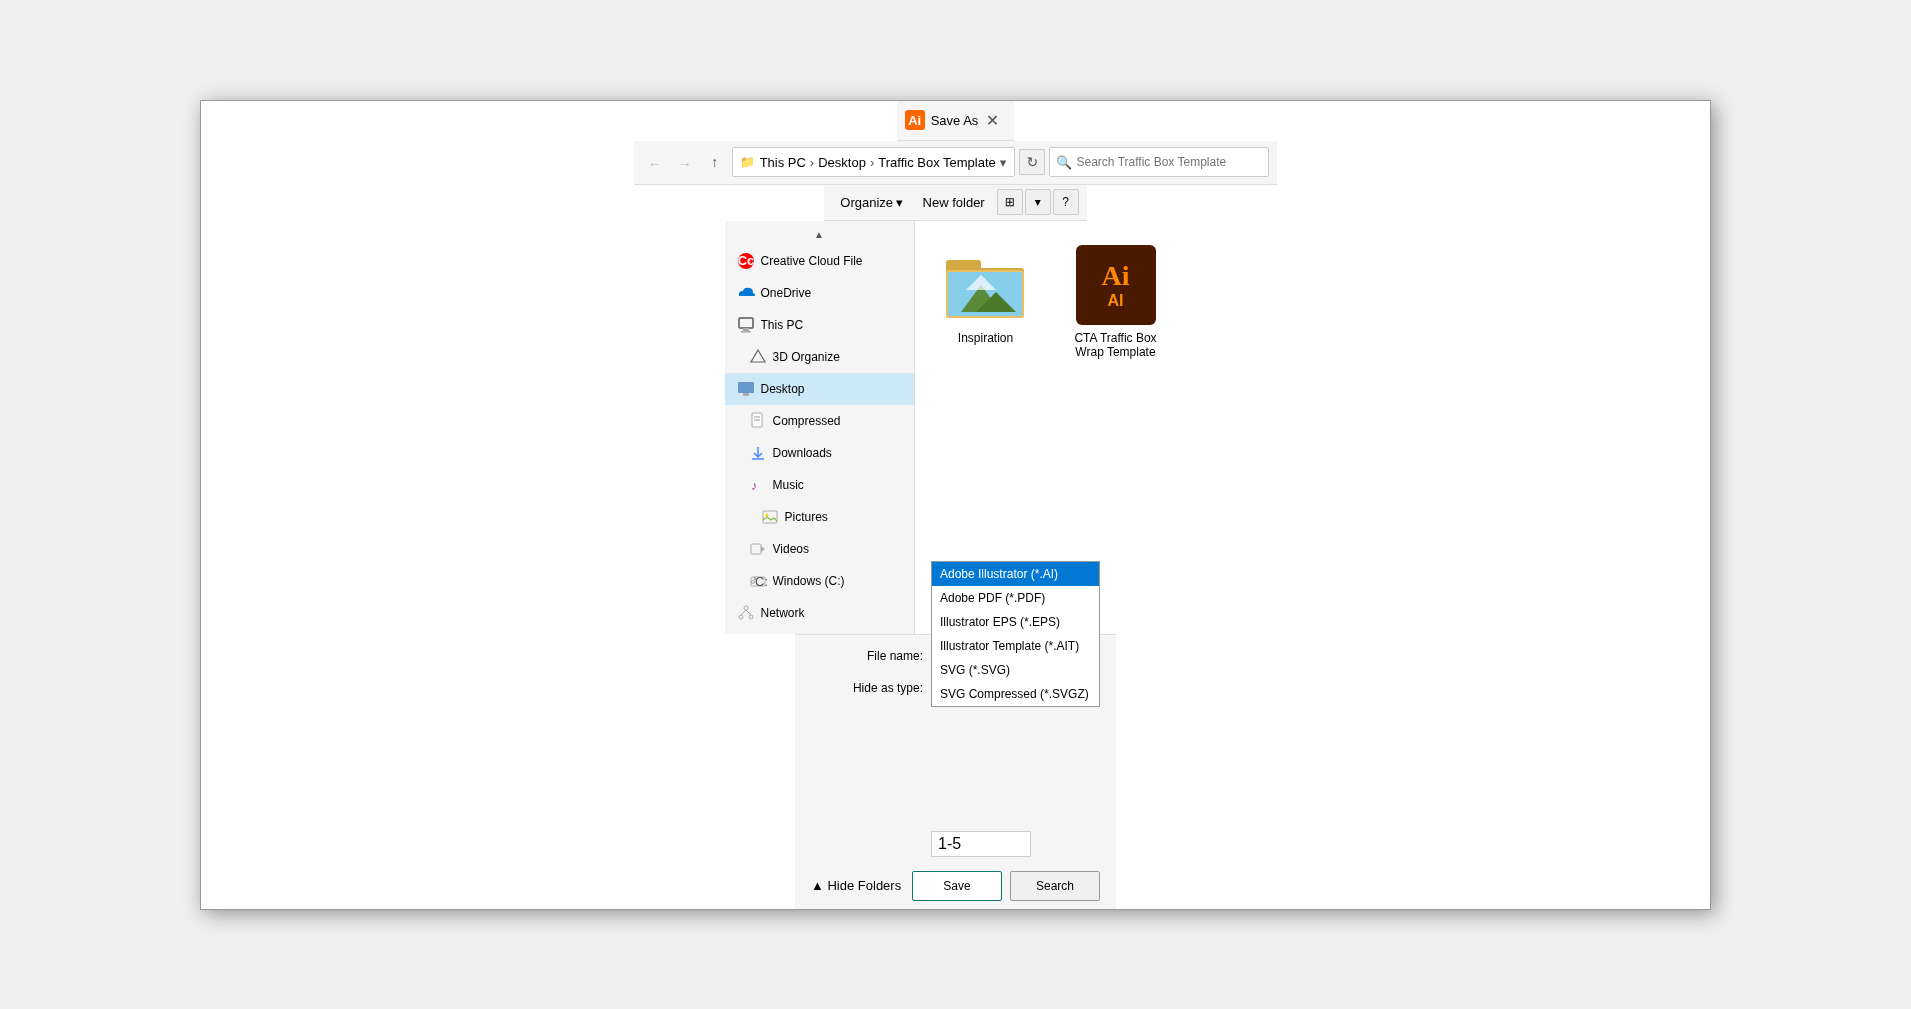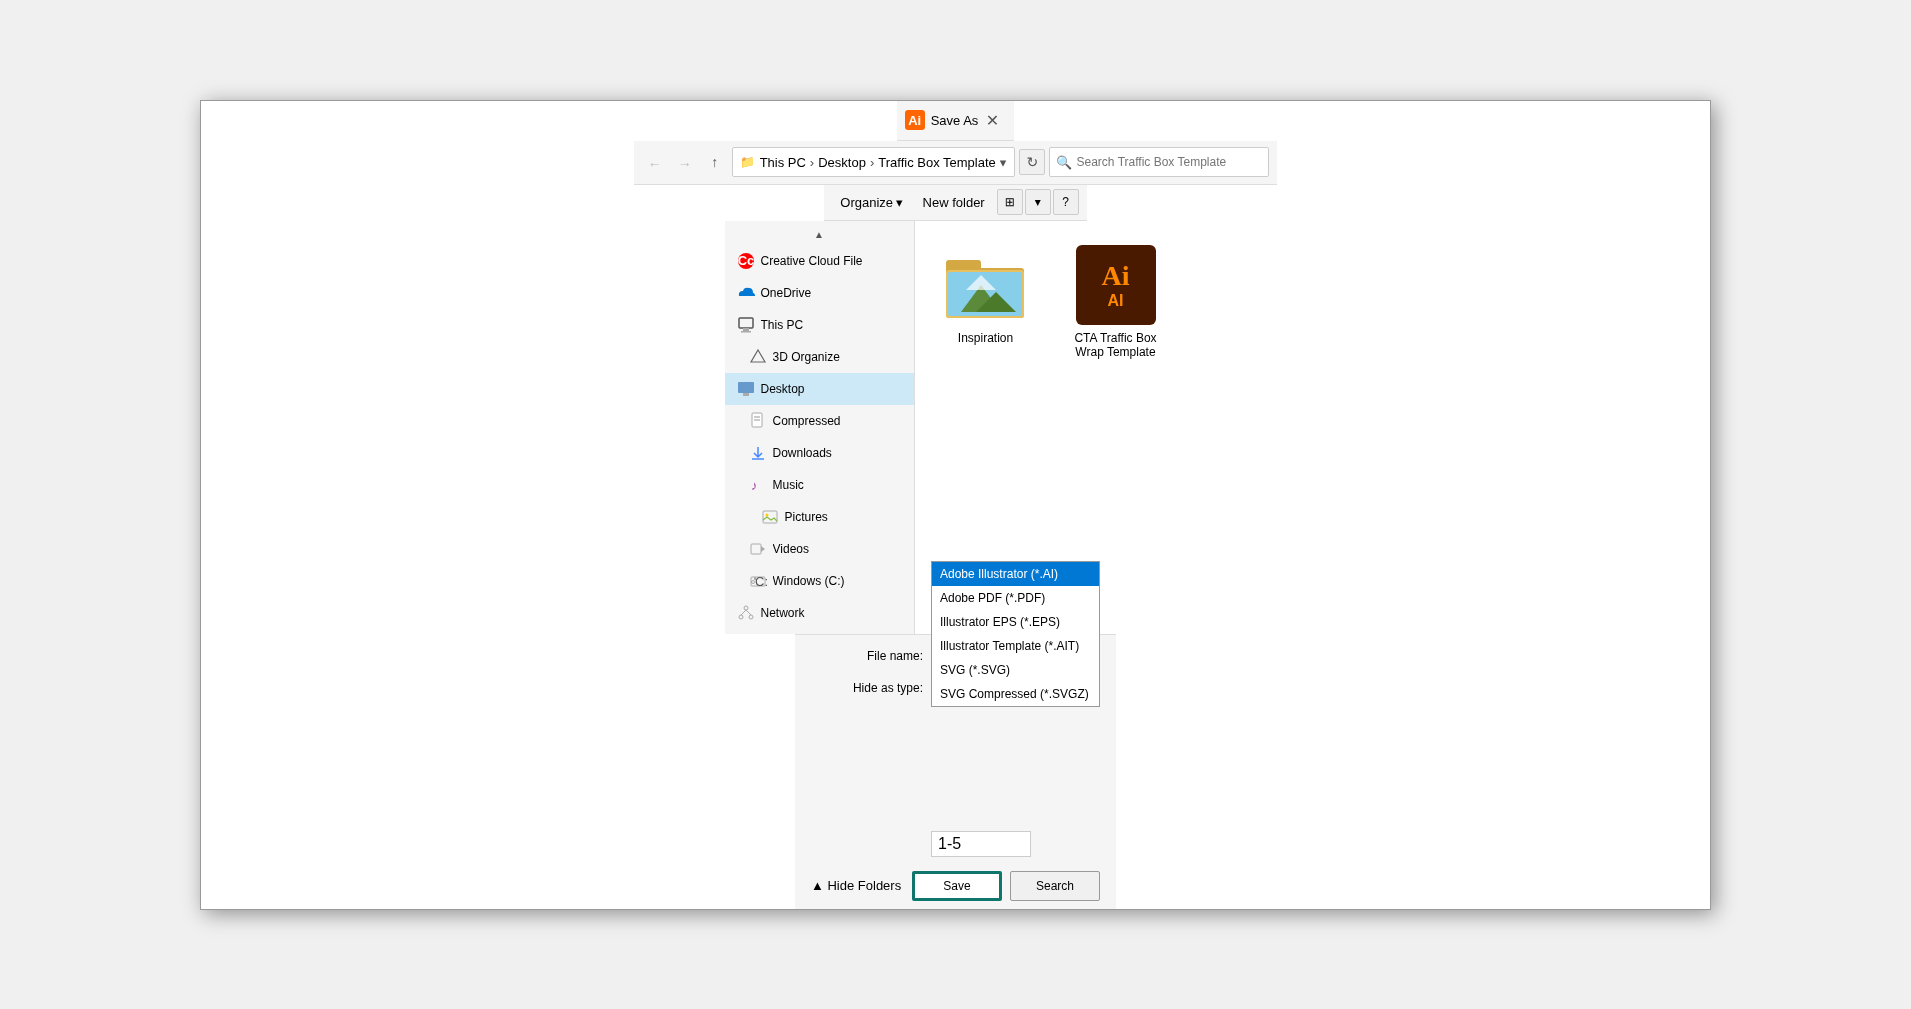--- a/index.html
+++ b/index.html
@@ -275,21 +275,21 @@
       width: 90px;
       height: 30px;
       border: 1px solid #999;
       background: #f0f0f0;
       cursor: pointer;
       font-size: 12px;
       border-radius: 2px;
     }
     .action-btn.primary {
       background: white;
-      border: 3px solid #0f766e;
+      border: 1px solid #0f766e;
     }
 
     
     .view-btns {
       margin-left: auto;
       display: flex; gap: 2px;
     }
     .view-btn {
       width: 26px; height: 26px;
       border: 1px solid #ccc; background: #f0f0f0;

